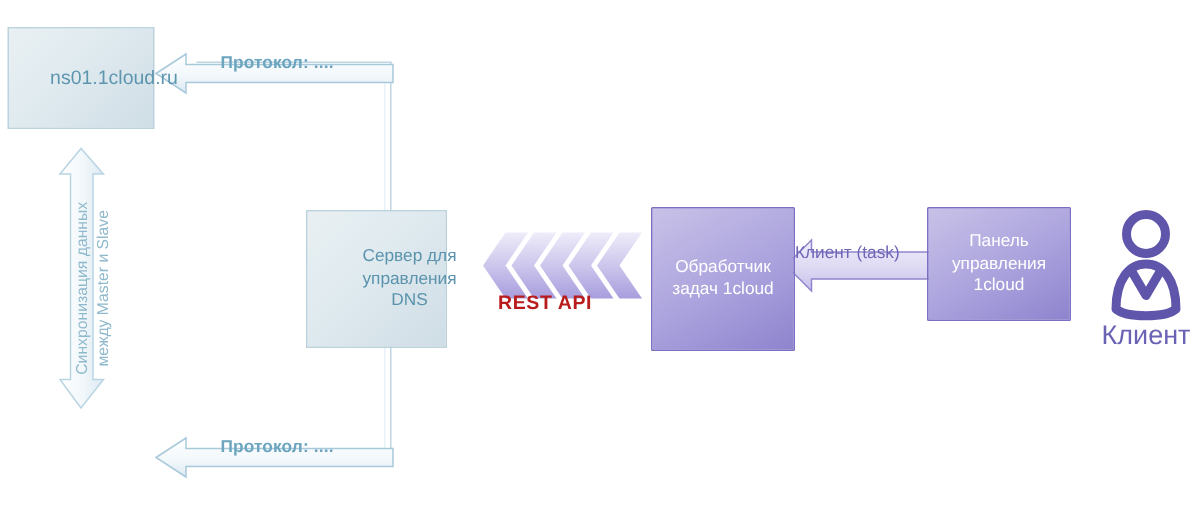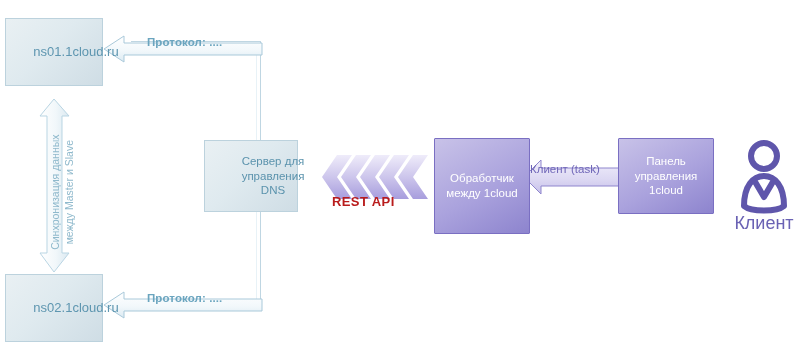--- a/index.html
+++ b/index.html
@@ -173,36 +173,33 @@
       <circle cx="23" cy="16" r="13" fill="none" stroke="#5f56ab" stroke-width="6"></circle>
       <path d="M 3,66 C 3,46 12,36 23,36 C 34,36 43,46 43,66 C 36,72 10,72 3,66 Z" fill="none" stroke="#5f56ab" stroke-width="6" stroke-linejoin="round"></path>
       <path d="M 13,40 L 23,57 L 33,40" fill="none" stroke="#5f56ab" stroke-width="6" stroke-linejoin="round"></path>
     </g>
   </svg>
 
   <div class="node node-blue big" style="left:5px; top:18px; width:98px; height:68px;">
     <span>ns01.1cloud.ru</span>
   </div>
 
-  <div class="node node-blue big" style="left:5px; top:274px; width:98px; height:68px;">
-    <span>ns02.1cloud.ru</span>
-  </div>
-
-  <div class="node node-blue" style="left:204px; top:140px; width:94px; height:72px; font-size:11.5px;">
+
+  <div class="node node-blue" style="left:204px; top:140px; width:94px; height:92px; font-size:11.5px;">
     <span>
       <span>Сервер для</span><br>
       <span>управления</span><br>
       <span>DNS</span>
     </span>
   </div>
 
   <div class="node node-purple" style="left:434px; top:138px; width:96px; height:96px;">
     <span>
       <span>Обработчик</span><br>
-      <span>между 1cloud</span>
+      <span>задач 1cloud</span>
     </span>
   </div>
 
   <div class="node node-purple" style="left:618px; top:138px; width:96px; height:76px;">
     <span>
       <span>Панель</span><br>
       <span>управления</span><br>
       <span>1cloud</span>
     </span>
   </div>

